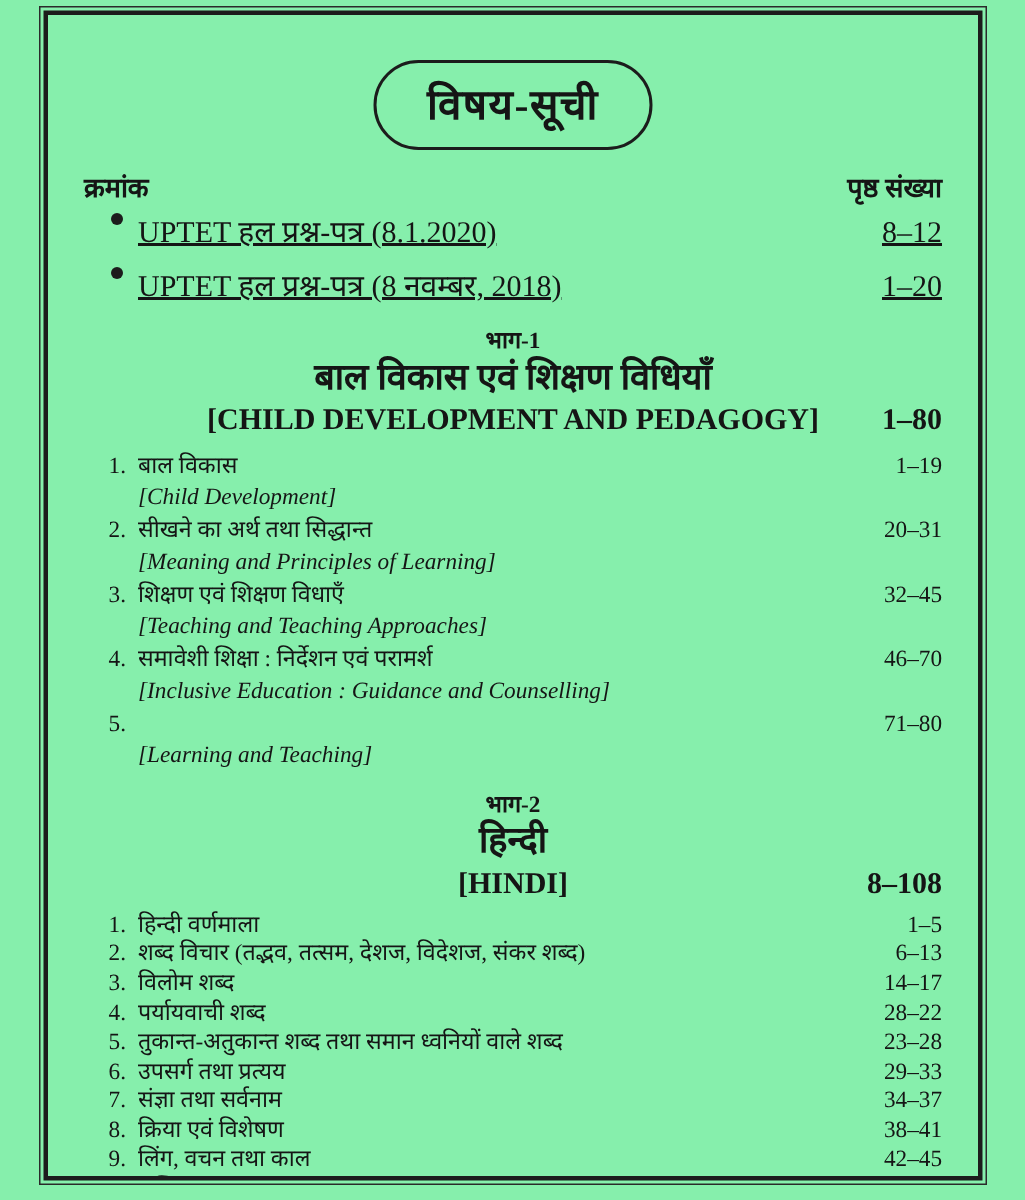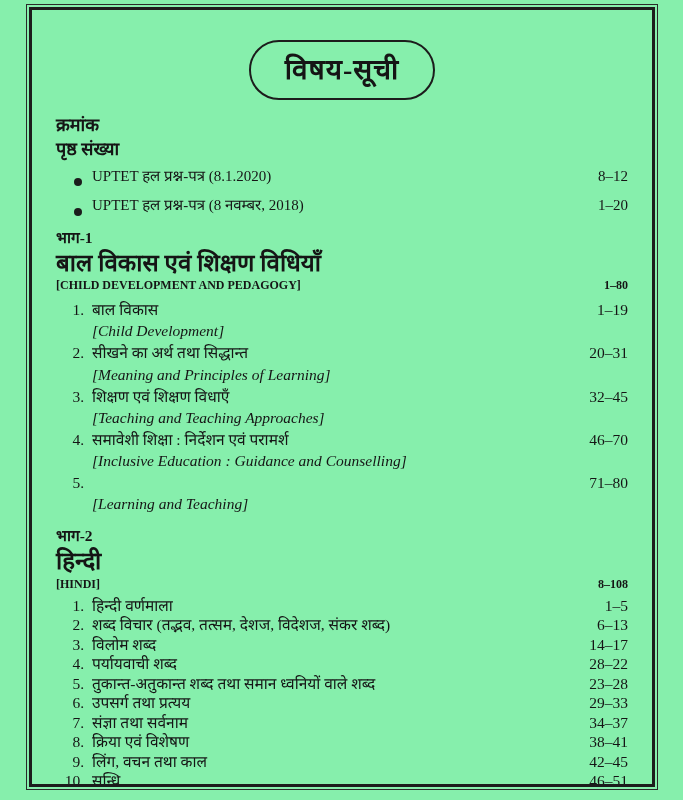--- a/index.html
+++ b/index.html
@@ -46,43 +46,43 @@
     font-weight: bold;
     letter-spacing: 1px;
   }
   .col-headers {
     display: flex;
     justify-content: space-between;
     align-items: baseline;
     font-weight: bold;
     font-size: 18px;
     margin: 2px 0 6px 0;
-    flex-direction: column;
   }
   .bullet-row {
     display: flex;
-    align-items: flex-end;
-    font-size: 15px;
+    align-items: flex-start;
+    font-size: 20px;
     margin: 0 0 9px 18px;
     line-height: 1.35;
+    text-decoration: underline;
   }
   .dot {
     width: 8px;
     height: 8px;
     border-radius: 50%;
     background: #1c1c1c;
     margin-right: 10px;
     flex: 0 0 auto;
   }
   .grow { flex: 1; }
   .pages { white-space: nowrap; }
-  .section-head { text-align: left; margin-top: 10px; }
+  .section-head { text-align: center; margin-top: 10px; }
   .part-label { font-weight: bold; font-size: 15.5px; margin-bottom: 2px; }
   .part-title-hi { font-weight: bold; font-size: 24px; line-height: 1.15; }
-  .part-title-en-row { position: relative; font-weight: bold; font-size: 12px; line-height: 1.35; margin-bottom: 4px; }
+  .part-title-en-row { position: relative; font-weight: bold; font-size: 20px; line-height: 1.35; margin-bottom: 4px; }
   .part-pages { position: absolute; right: 0; bottom: 0; font-weight: bold; }
   .toc { margin-top: 6px; }
   .toc-item { font-size: 15.5px; }
   .toc .row1 { display: flex; align-items: baseline; line-height: 1.36; }
   .num { flex: 0 0 28px; text-align: right; margin-right: 8px; }
   .row2 { margin-left: 36px; line-height: 1.36; margin-bottom: 1px; font-style: italic; }
   .toc2 .toc-item .row1 { line-height: 1.26; }
   .toc2 { margin-top: 3px; }
 </style>
 </head>

